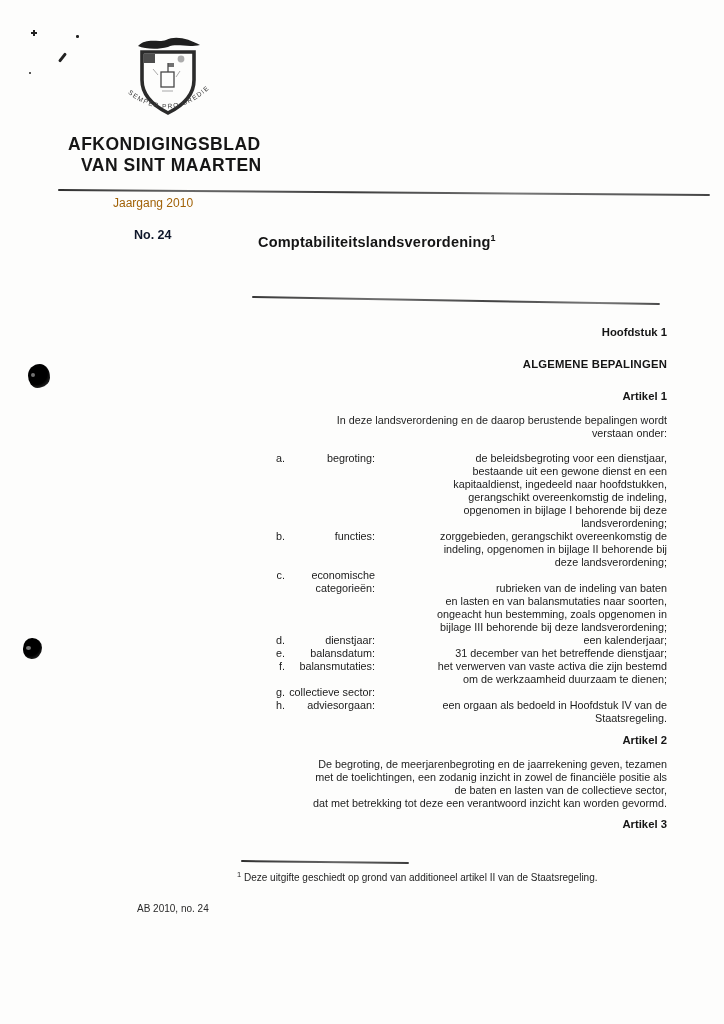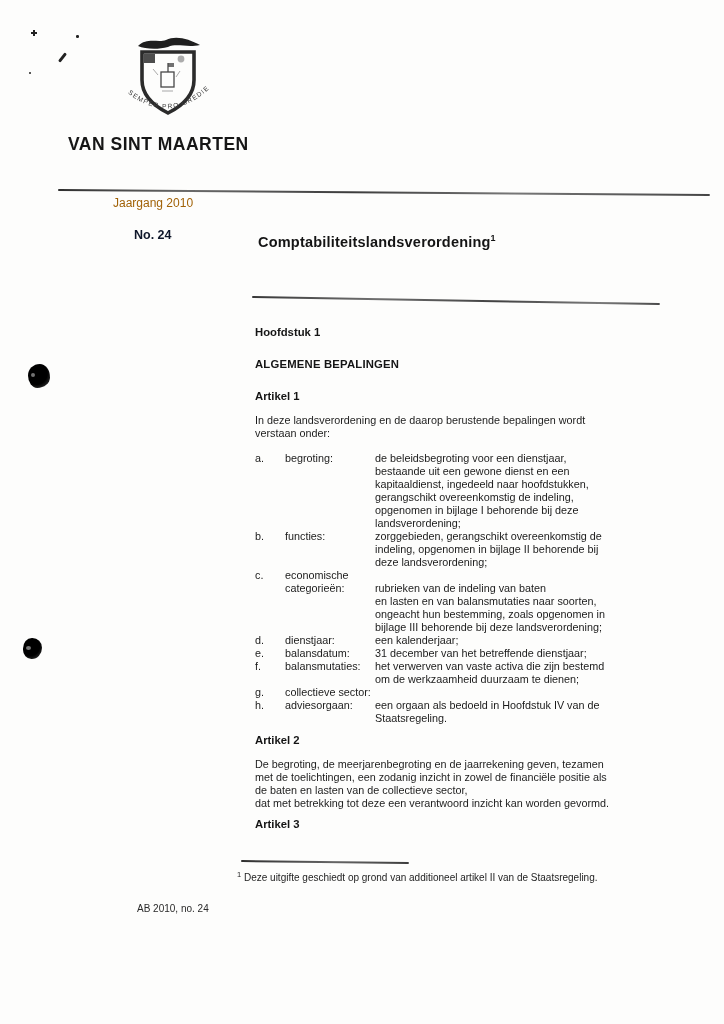--- a/index.html
+++ b/index.html
@@ -9,32 +9,32 @@
     margin:0 auto;
     background:#fdfdfc;
     font-family:"Liberation Sans",sans-serif;
     color:#1b1b1b;
     overflow:hidden;
   }
   .pre{white-space:pre;}
   
   .emblem{position:absolute;left:118px;top:34px;width:100px;height:94px;}
   .masthead{position:absolute;left:68px;top:134px;font-weight:bold;font-size:17.5px;line-height:21px;letter-spacing:.5px;color:#161616;}
-  .masthead .m2{}
+  .masthead .m2{margin-left:13px;}
   .rule{position:absolute;background:#4b4b4b;height:2px;border-radius:1px;}
   .rule-top{left:58px;top:189px;width:652px;transform:rotate(.45deg);transform-origin:left center;
     background:linear-gradient(90deg,#2e2e2e,#6a6a6a 20%,#3c3c3c 45%,#777 70%,#454545);}
   .rule-title{left:252px;top:296px;width:408px;height:2px;transform:rotate(1.0deg);transform-origin:left center;
     background:linear-gradient(90deg,#383838,#6f6f6f 30%,#424242 60%,#7b7b7b 85%,#4a4a4a);}
   .jaargang{position:absolute;left:113px;top:196px;font-size:12px;color:#a16207;}
   .issue{position:absolute;left:134px;top:228px;font-size:12.5px;font-weight:bold;color:#0f172a;}
   .doc-title{position:absolute;left:258px;top:233px;font-size:14.5px;font-weight:bold;letter-spacing:.2px;color:#141414;}
   .doc-title sup{font-size:9px;vertical-align:6px;}
   
-  .content{position:absolute;left:255px;top:326px;width:412px;font-size:10.8px;line-height:13px;}
+  .content{position:absolute;left:255px;top:326px;width:412px;font-size:10.8px;line-height:13px;text-align:right;}
   .h-chapter,.h-section,.h-article{font-weight:bold;font-size:11.3px;color:#151515;}
   .h-section{margin-top:19px;letter-spacing:.2px;}
   .h-article{margin-top:19px;}
   .para{margin-top:11px;color:#1d1d1d;}
   .defs{margin-top:12px;}
   .defrow{display:flex;align-items:flex-start;}
   .d-letter{width:30px;flex:0 0 30px;}
   .d-term{width:90px;flex:0 0 90px;}
   .d-def{flex:1;}
   .h-art2{margin-top:9px;}
@@ -79,20 +79,21 @@
       <rect x="43" y="38" width="13" height="15" fill="none" stroke="#474747" stroke-width="1.3"></rect>
       <path d="M35 35 l5 6 M62 37 l-4 6 M44 57 h11" stroke="#7d7d7d" stroke-width="1" opacity="0.65" fill="none"></path>
       <path id="mottoArc" d="M8 58 Q50 92 90 56" fill="none"></path>
       <text font-size="6.6" fill="#3c3c3c" letter-spacing="1.2" font-family="Liberation Sans, sans-serif">
         <textPath href="#mottoArc" startOffset="2">SEMPER PRO GREDIENS</textPath>
       </text>
     </svg>
   </div>
 
   <div class="masthead">
+    <div>AFKONDIGINGSBLAD</div>
     <div class="m2">VAN SINT MAARTEN</div>
   </div>
 
   <div class="rule rule-top"></div>
 
   <div class="jaargang">Jaargang 2010</div>
   <div class="issue">No. 24</div>
 
   <div class="doc-title"><span>Comptabiliteitslandsverordening</span><sup>1</sup></div>
 

